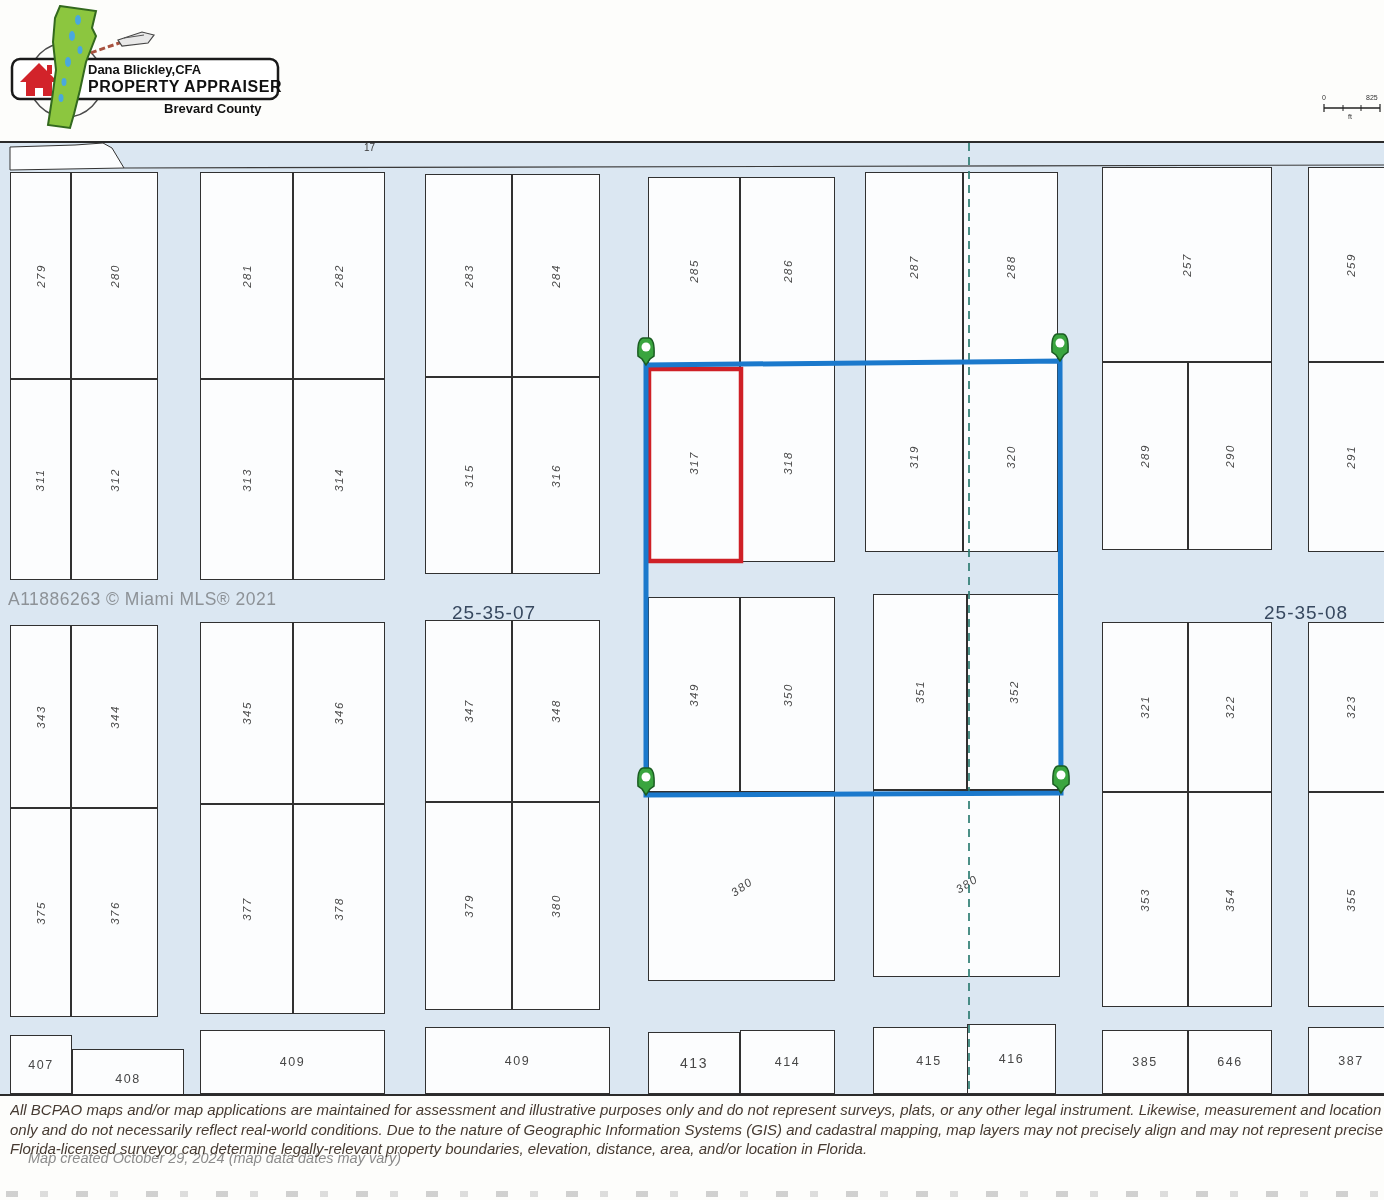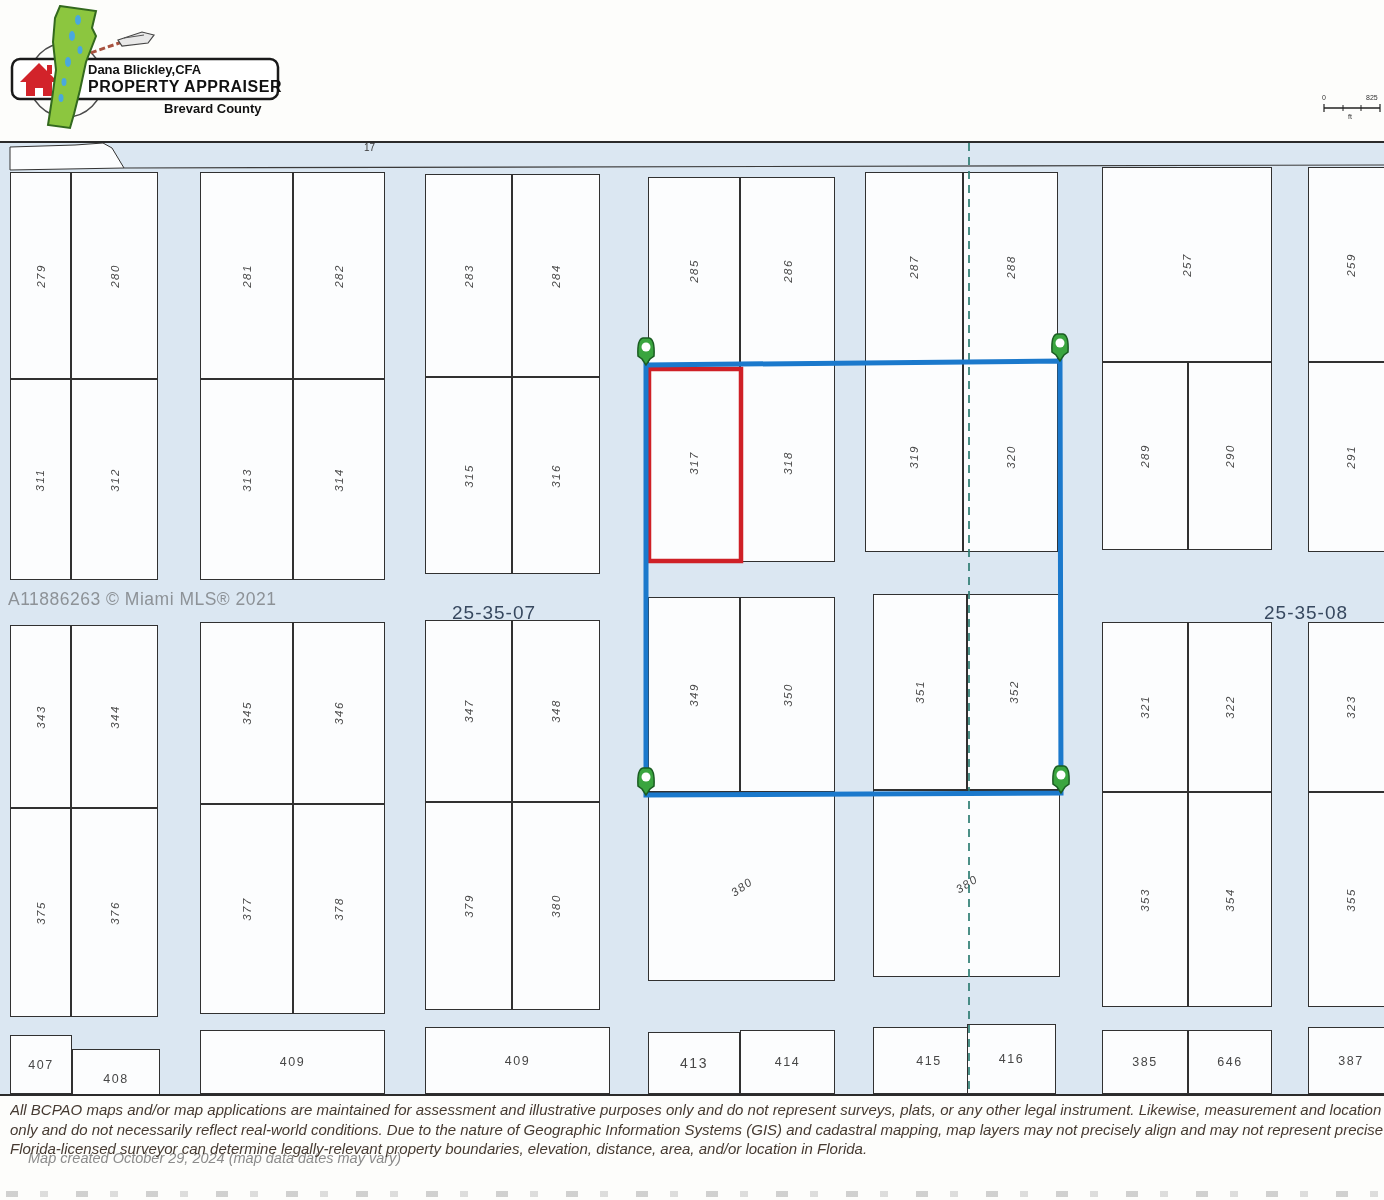--- a/index.html
+++ b/index.html
@@ -182,21 +182,21 @@
         </div>
         <div class="parcel" style="left: 1188px; top: 649px; width: 84px; height: 215px;">
           <span class="plabel" style="transform: rotate(-90deg);">354</span>
         </div>
         <div class="parcel" style="left: 1308px; top: 649px; width: 86px; height: 215px;">
           <span class="plabel" style="transform: rotate(-90deg);">355</span>
         </div>
         <div class="parcel" style="left: 10px; top: 892px; width: 62px; height: 59px; text-align: right;">
           <span class="plabel" style="font-size: 12.5px; font-style: normal;">407</span>
         </div>
-        <div class="parcel" style="left: 72px; top: 906px; width: 88px; height: 59px;">
+        <div class="parcel" style="left: 72px; top: 906px; width: 112px; height: 59px;">
           <span class="plabel" style="font-size: 12.5px; font-style: normal;">408</span>
         </div>
         <div class="parcel" style="left: 200px; top: 887px; width: 185px; height: 64px;">
           <span class="plabel" style="font-size: 12.5px; font-style: normal;">409</span>
         </div>
         <div class="parcel" style="left: 425px; top: 884px; width: 185px; height: 67px;">
           <span class="plabel" style="font-size: 12.5px; font-style: normal;">409</span>
         </div>
         <div class="parcel" style="left: 648px; top: 889px; width: 92px; height: 62px;">
           <span class="plabel" style="font-size: 14px; font-style: normal;">413</span>

